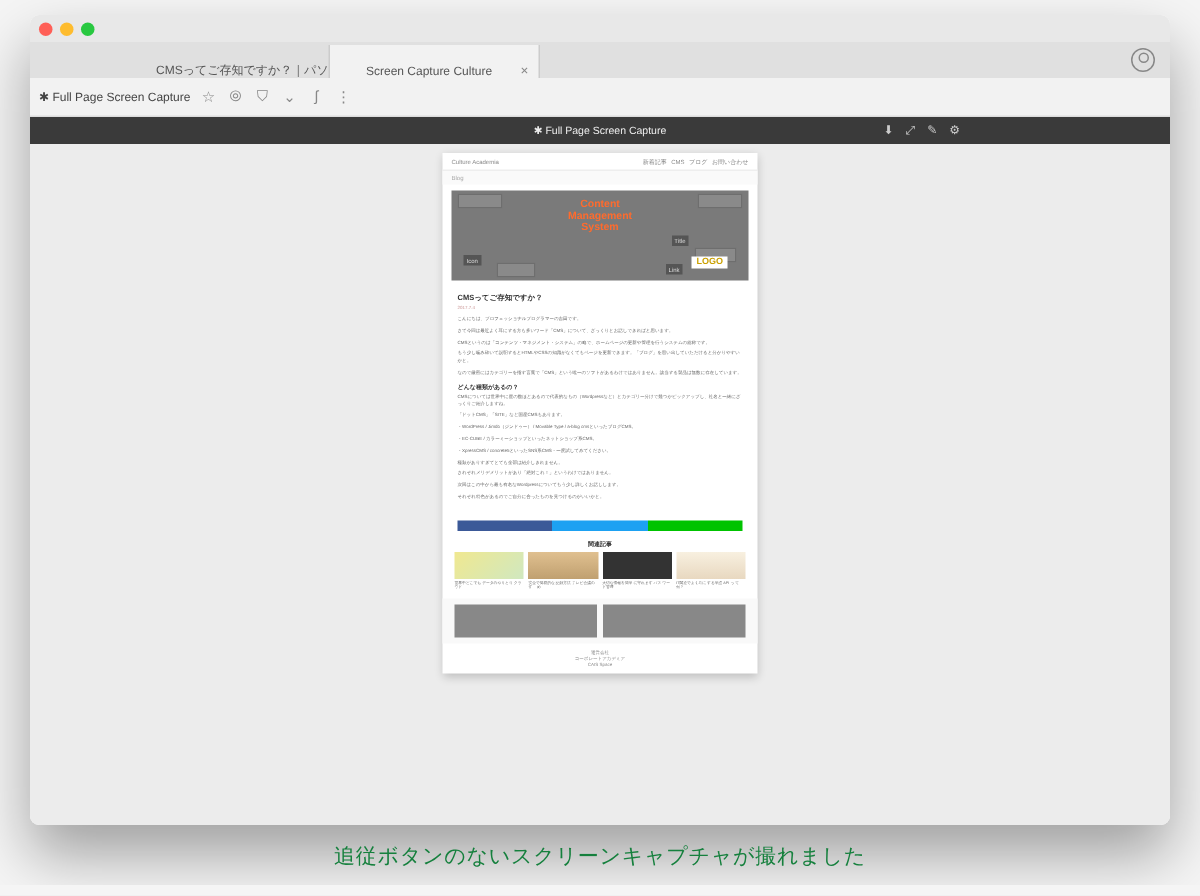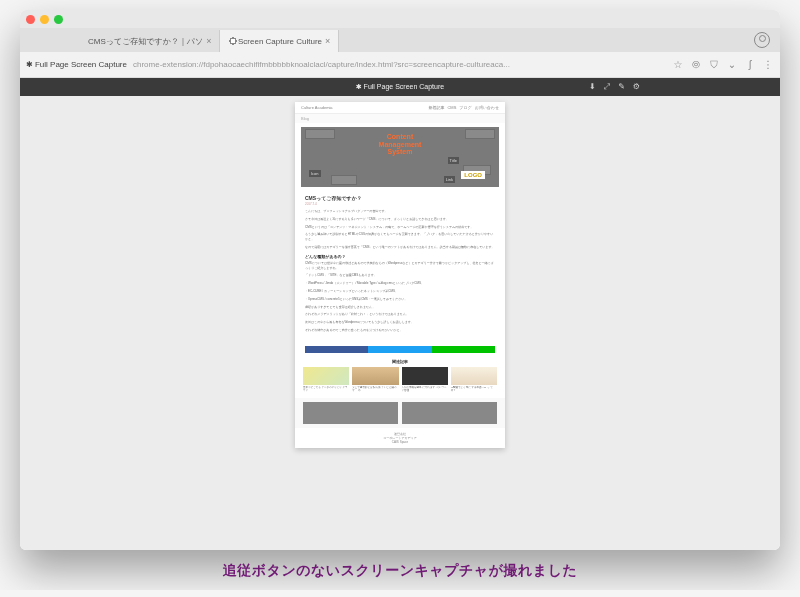--- a/index.html
+++ b/index.html
@@ -59,22 +59,22 @@
     border-radius: 50%;
     position: relative;
     top: -2px;
   }
   .tab {
     height: 22px;
     padding: 0 8px;
     font-size: 8px;
     color: #555;
     display: flex;
-    align-items: center;
-    gap: 0;
+    align-items: flex-end;
+    gap: 16px;
     border-right: 1px solid #ccc;
     max-width: 140px;
     overflow: hidden;
     white-space: nowrap;
   }
   .tab.active { background: #f2f2f2; }
   .tab .fav { width: 10px; height: 10px; border-radius: 2px; display:inline-block; }
   .fav1 { background: #ddd; }
   .fav2 { background: radial-gradient(circle,#fff 30%,#888 31%,#888 50%,transparent 51%); }
   .tab-close { color:#888; font-size:9px; margin-left:3px; }
@@ -166,22 +166,22 @@
   .rel-t3{background:#333;}
   .rel-t4{background:linear-gradient(#f8f0e0,#e8d8c0);}
   .rel-txt { font-size:2.5px; color:#666; line-height:1.2; }
   .footer-imgs { display:flex; gap:4px; padding:4px 8px; background:#f9f9f9; }
   .footer-imgs div { flex:1; height:22px; background:#888; }
   .fi1{background:linear-gradient(90deg,#999,#bbb);}
   .fi2{background:linear-gradient(90deg,#aa9,#998);}
   .footer-txt { text-align:center; font-size:3px; color:#888; padding:4px; }
   .caption {
     margin-top: 12px;
-    color: #701a75;
-    font-weight: bold;
+    color: #15803d;
+    font-weight: normal;
     font-size: 14px;
     text-align: center;
     letter-spacing: 0.5px;
   }
 </style>
 </head>
 <body>
 
 <div class="browser-window">
 
@@ -200,21 +200,20 @@
     <div class="tab active">
       <span class="fav fav2"></span>
       <span>Screen Capture Culture</span>
       <span class="tab-close">×</span>
     </div>
     <div class="avatar-icon"></div>
   </div>
 
   <div class="addrbar">
     <span class="app-name">✱ Full Page Screen Capture</span>
-    <span class="url">chrome-extension://fdpohaocaechififmbbbbbknoalclacl/capture/index.html?src=screencapture-cultureaca...</span>
     <span class="addr-ic">☆</span>
     <span class="addr-ic">⦾</span>
     <span class="addr-ic">⛉</span>
     <span class="addr-ic">⌄</span>
     <span class="addr-ic">ʃ</span>
     <span class="addr-ic">⋮</span>
   </div>
 
   <div class="viewport">
     <div class="capture-bar">

